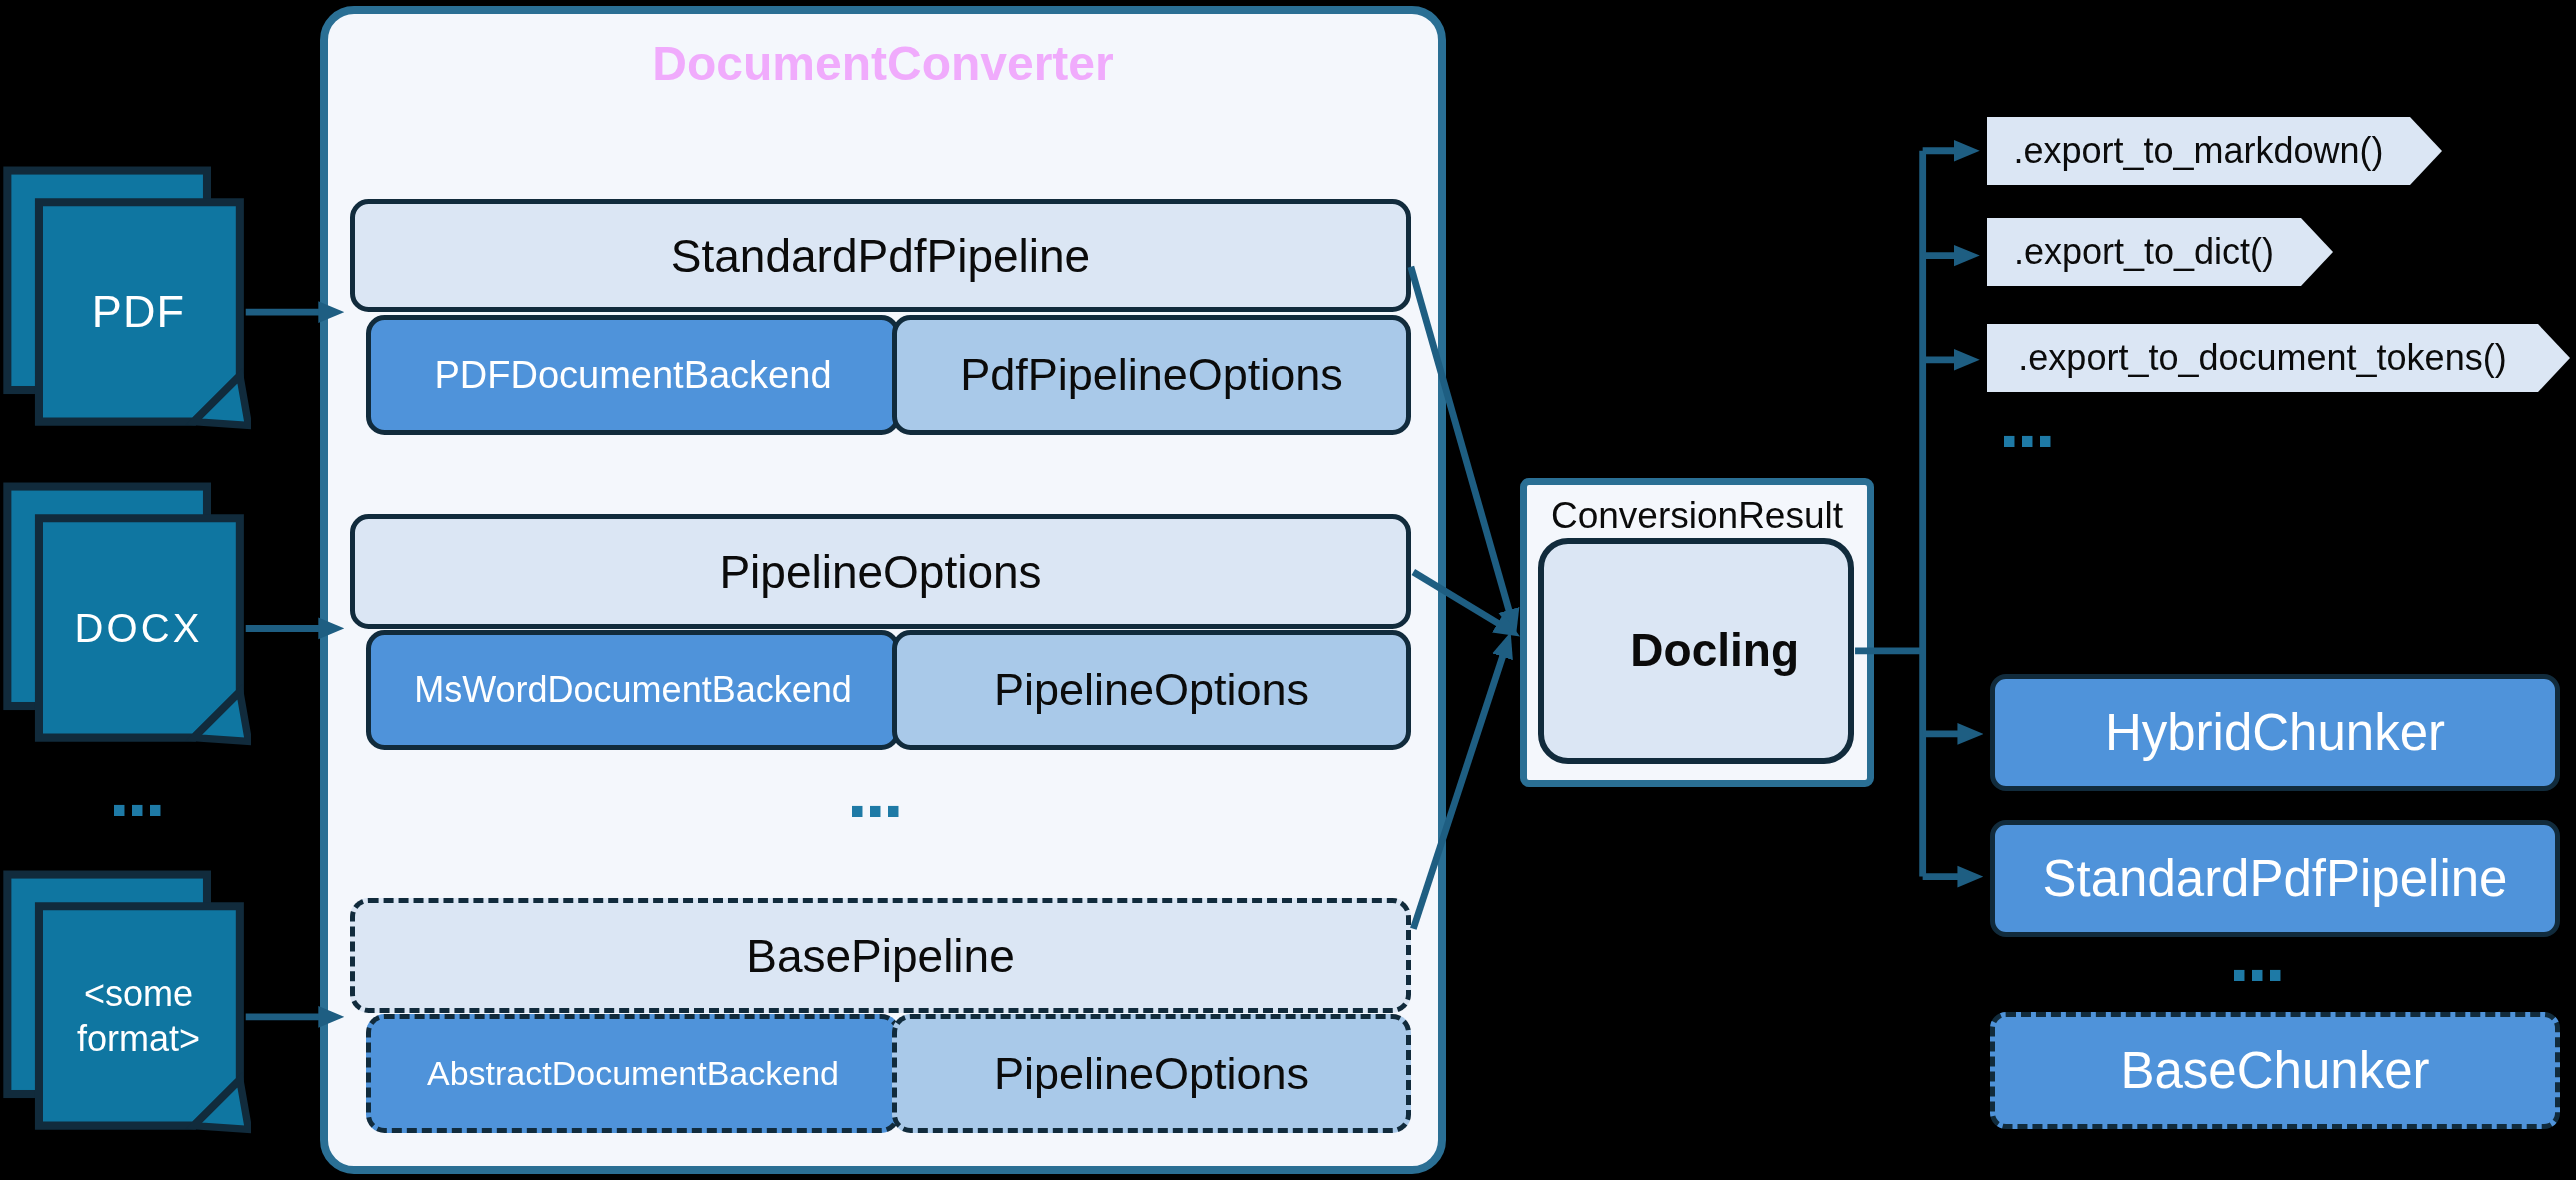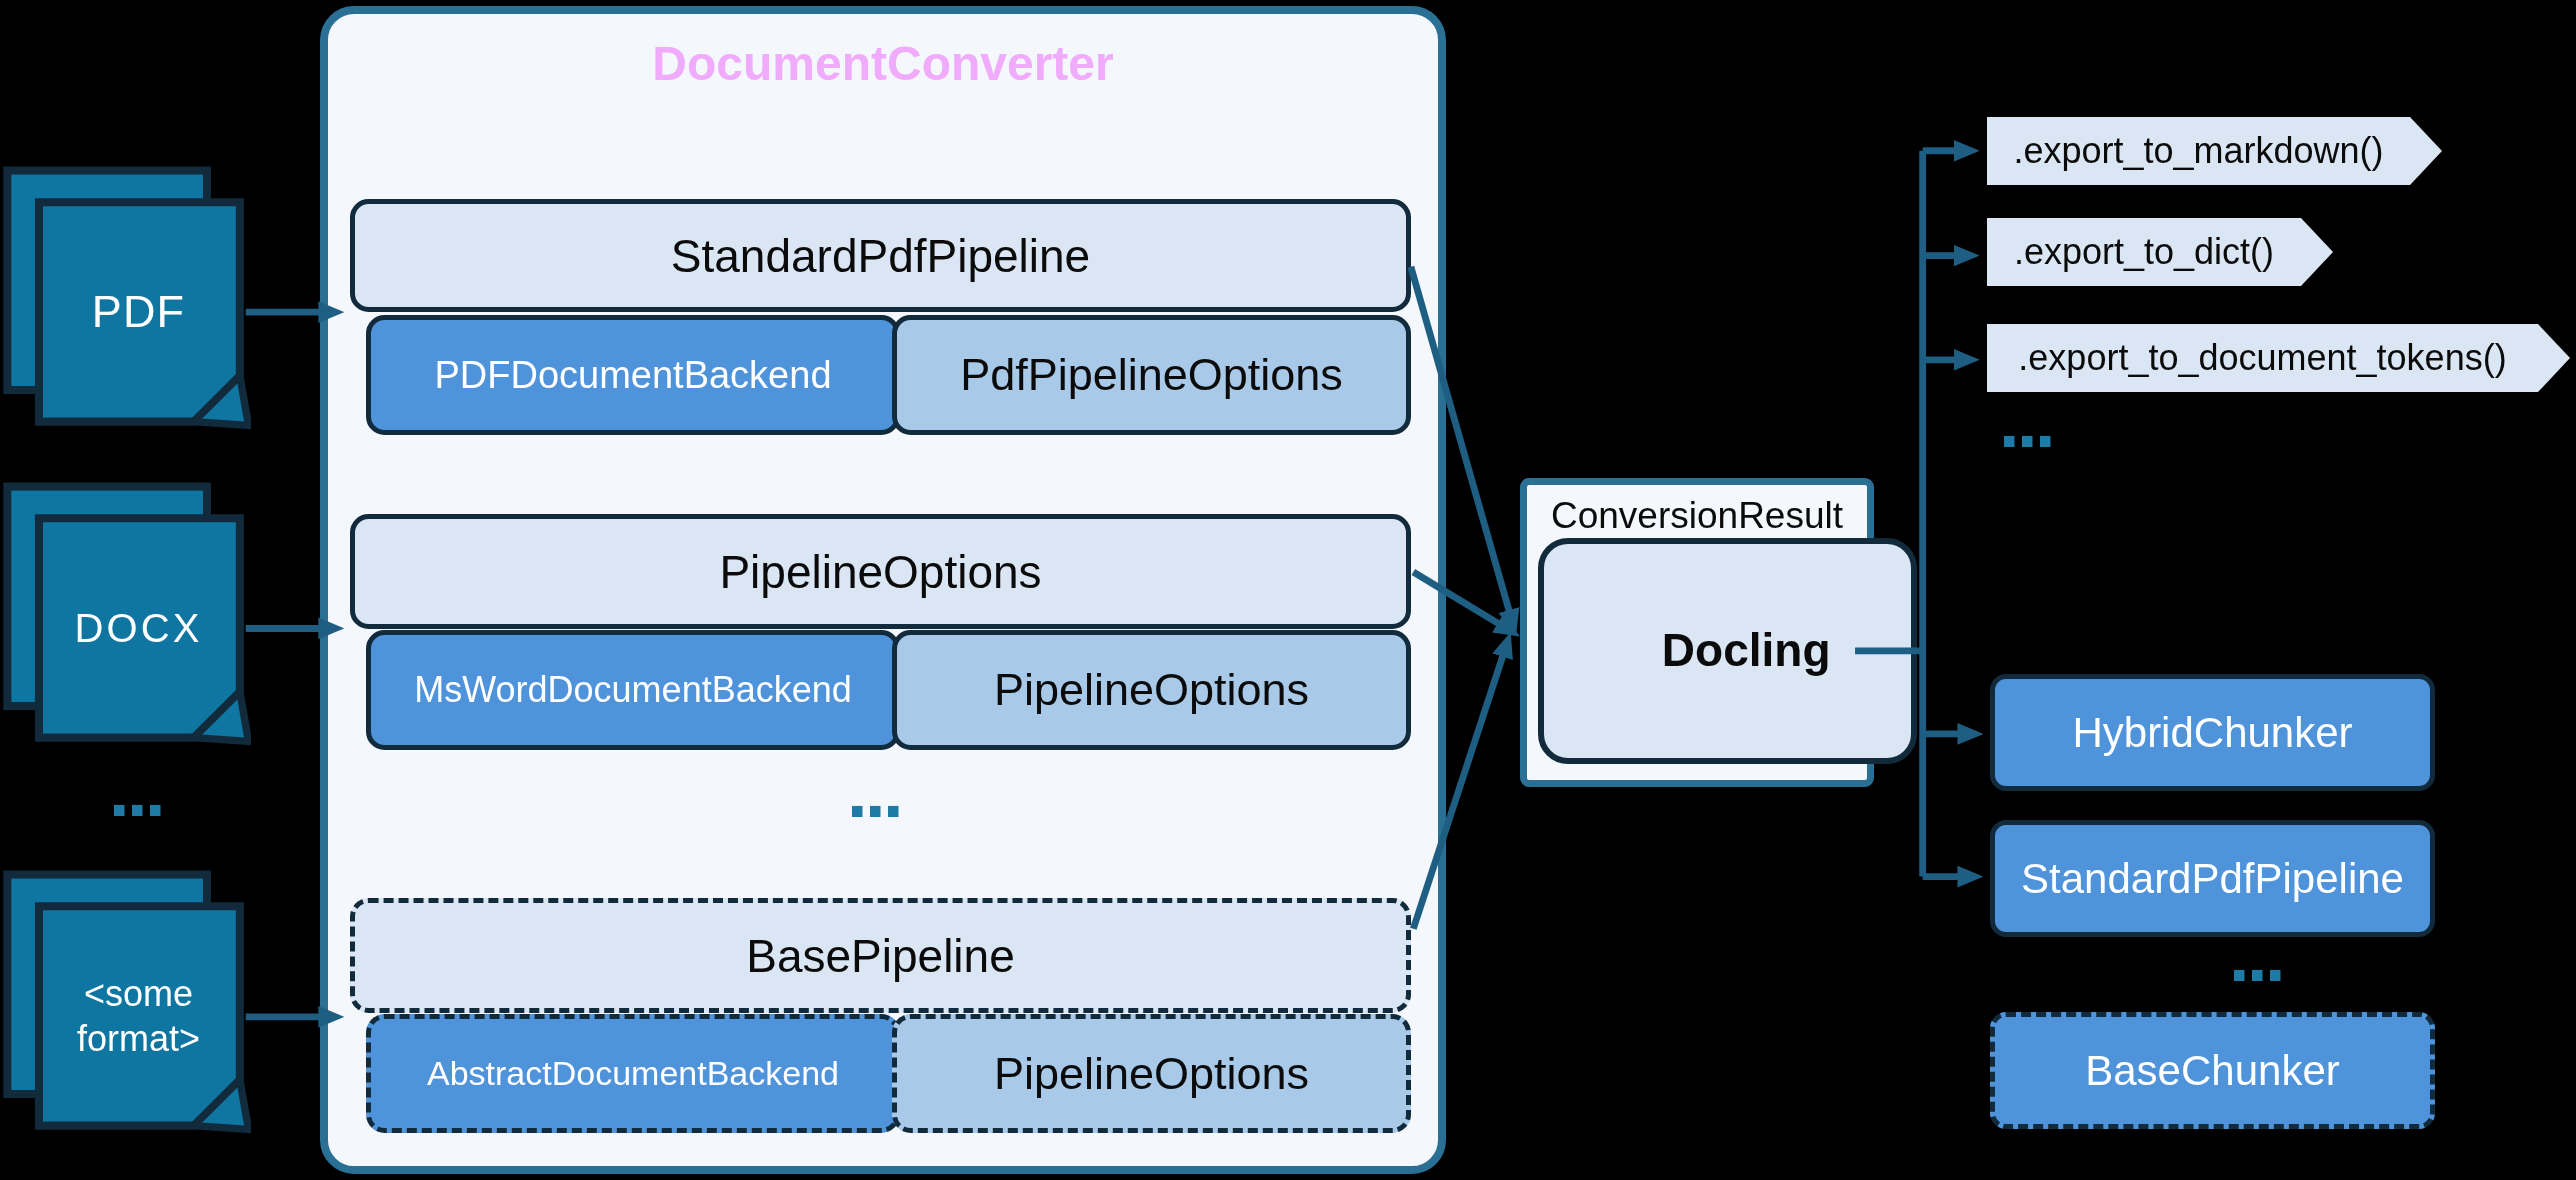--- a/index.html
+++ b/index.html
@@ -41,39 +41,39 @@
 
   
   #conv-result{
     position:absolute;left:1520px;top:478px;width:354px;height:309px;box-sizing:border-box;
     background:#f4f7fc;border:7.4px solid #2a6f94;border-radius:9px;z-index:8;
   }
   #conv-result-label{
     position:absolute;left:0;top:10px;width:100%;text-align:center;font-size:37px;color:#0b0b0b;
   }
   #docling-box{
-    position:absolute;left:11.2px;top:53px;width:379px;height:226px;box-sizing:border-box;
+    position:absolute;left:11.2px;top:53px;width:316px;height:226px;box-sizing:border-box;
     background:#dbe6f4;border:6.2px solid #112b3c;border-radius:30px;
     display:flex;flex-direction:column;align-items:center;justify-content:center;
     font-size:46px;font-weight:bold;line-height:1.3;text-align:center;padding-left:37px;
   }
 
   
   .pill{
     position:absolute;left:1987px;height:68px;box-sizing:border-box;background:#dbe6f4;z-index:8;
     display:flex;align-items:center;justify-content:center;font-size:36px;color:#0b0b0b;
     clip-path:polygon(0 0, calc(100% - 32px) 0, 100% 50%, calc(100% - 32px) 100%, 0 100%);
     padding-right:32px;white-space:nowrap;
   }
 
   
   .chunker{
-    position:absolute;left:1990px;width:445px;height:117px;box-sizing:border-box;z-index:8;
+    position:absolute;left:1990px;width:570px;height:117px;box-sizing:border-box;z-index:8;
     background:#4f93da;border:5.6px solid #112b3c;border-radius:16px;color:#fff;
-    display:flex;align-items:center;justify-content:center;font-size:42px;
+    display:flex;align-items:center;justify-content:center;font-size:51px;
   }
 
   
   .dots{
     position:absolute;transform:translateX(-50%);z-index:9;
     font-size:74px;font-weight:bold;letter-spacing:-2.5px;line-height:1;color:#1e7aa6;
   }
 </style>
 </head>
 <body>

